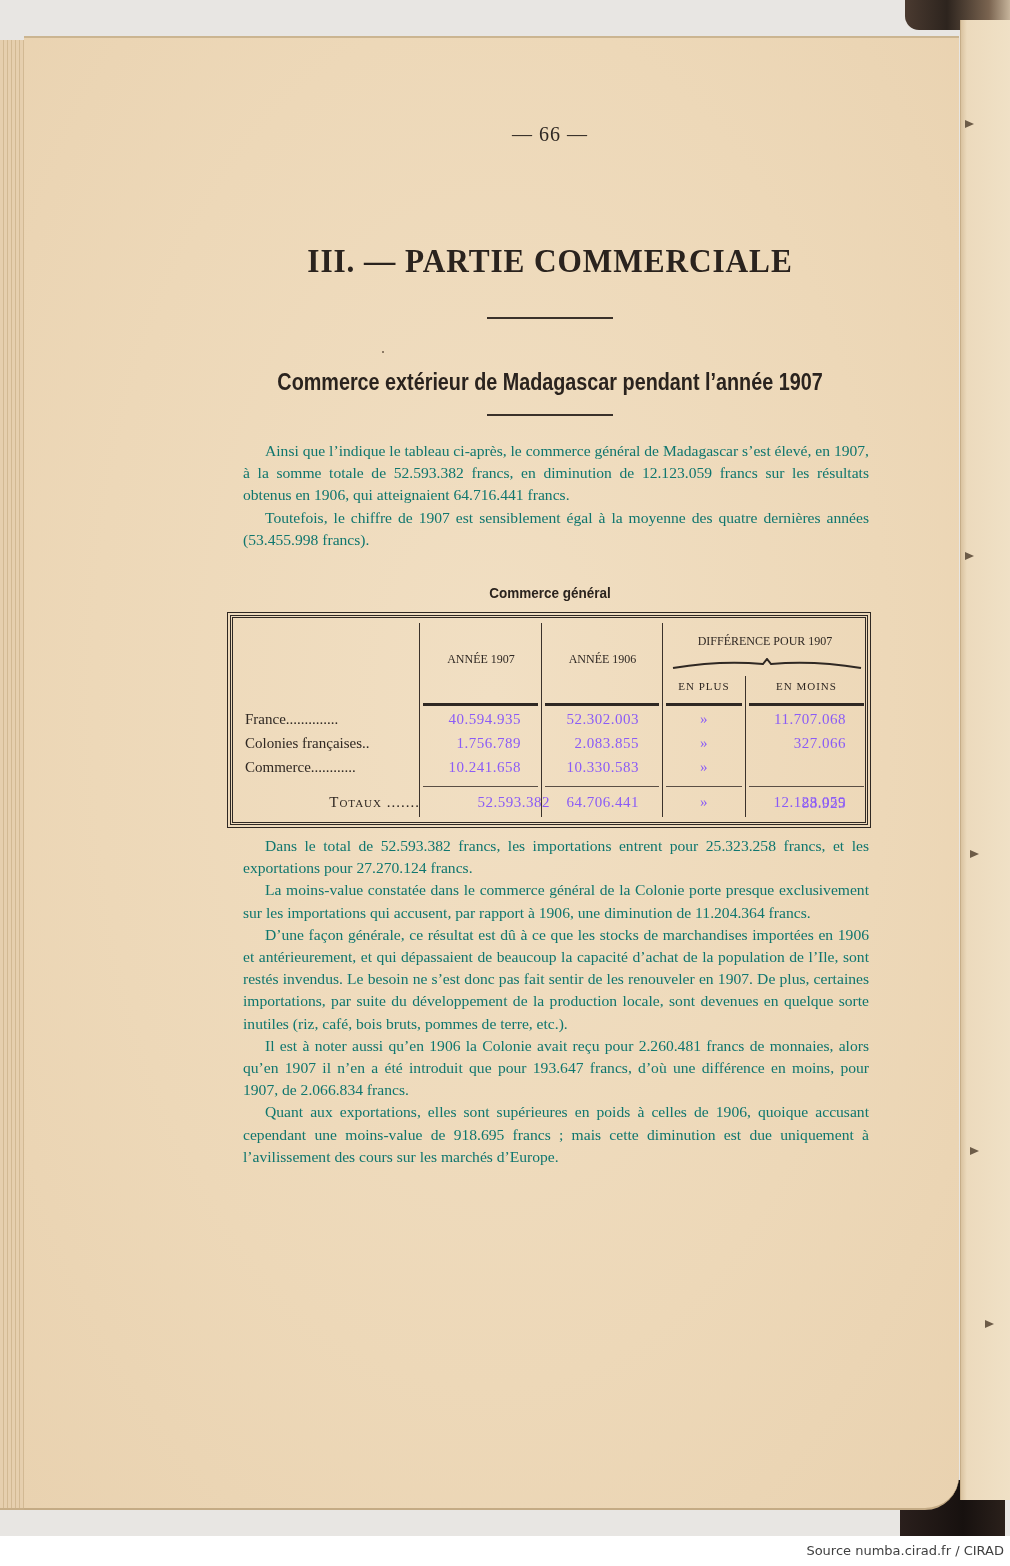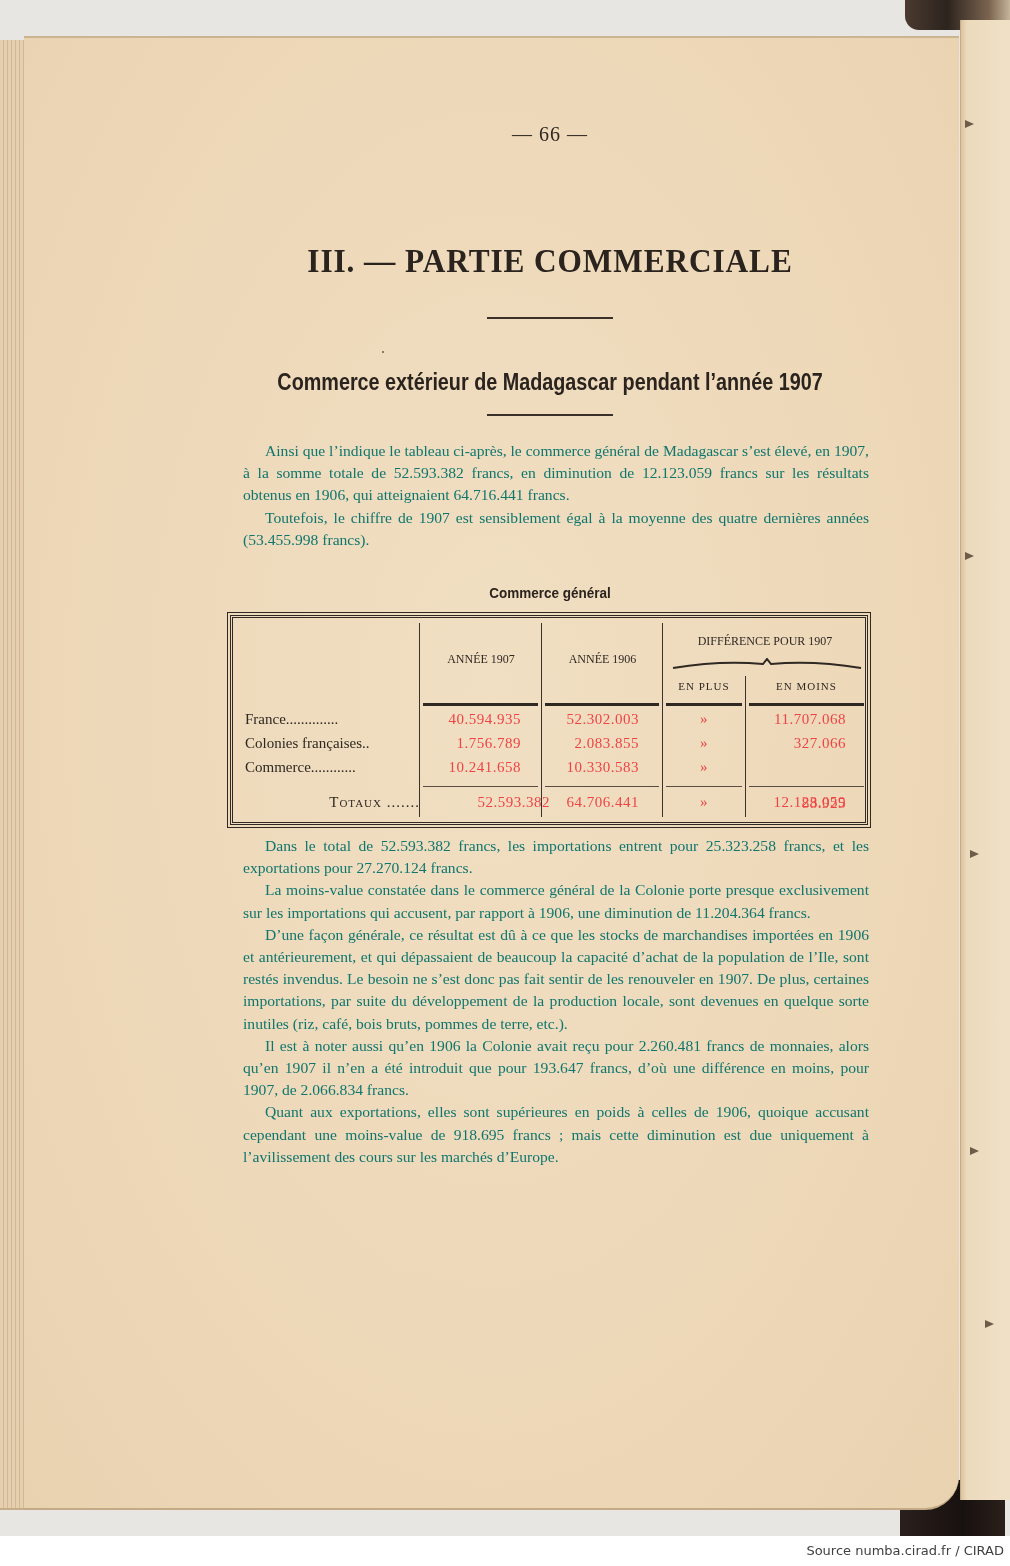--- a/index.html
+++ b/index.html
@@ -95,21 +95,21 @@
     }
     .th-small { font-size: 11px; letter-spacing: 1px; }
     .thick-rule { position: absolute; height: 3px; background: #2f2823; }
     .thin-rule { position: absolute; height: 1px; background: #5a4e44; }
     .row-label {
       position: absolute; left: 12px; width: 175px; font-size: 15px; color: #2f2823;
       white-space: nowrap; overflow: hidden;
     }
     .row-label.total { text-align: right; font-variant: small-caps; letter-spacing: 1px; }
     .cell {
-      position: absolute; font-size: 15px; color: #ef4444; text-align: right;
+      position: absolute; font-size: 15px; color: #8b5cf6; text-align: right;
       font-family: "Liberation Serif", serif; letter-spacing: 0.5px;
     }
     .cell.center { text-align: center; }
 
     .source-credit {
       position: absolute; right: 6px; top: 1543px;
       font-family: "DejaVu Sans", sans-serif; font-size: 13px; color: #404040;
     }
     .speck { position: absolute; width: 2px; height: 2px; background: #6b5a48; border-radius: 50%; }
   </style>

